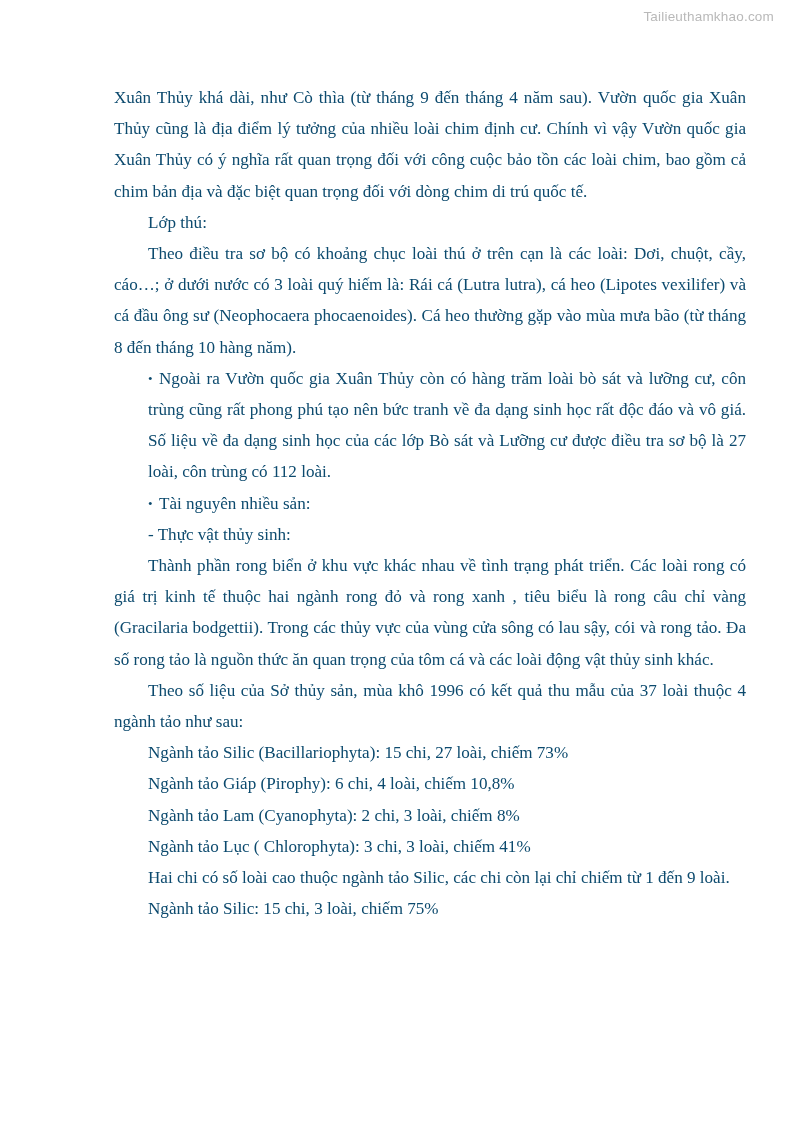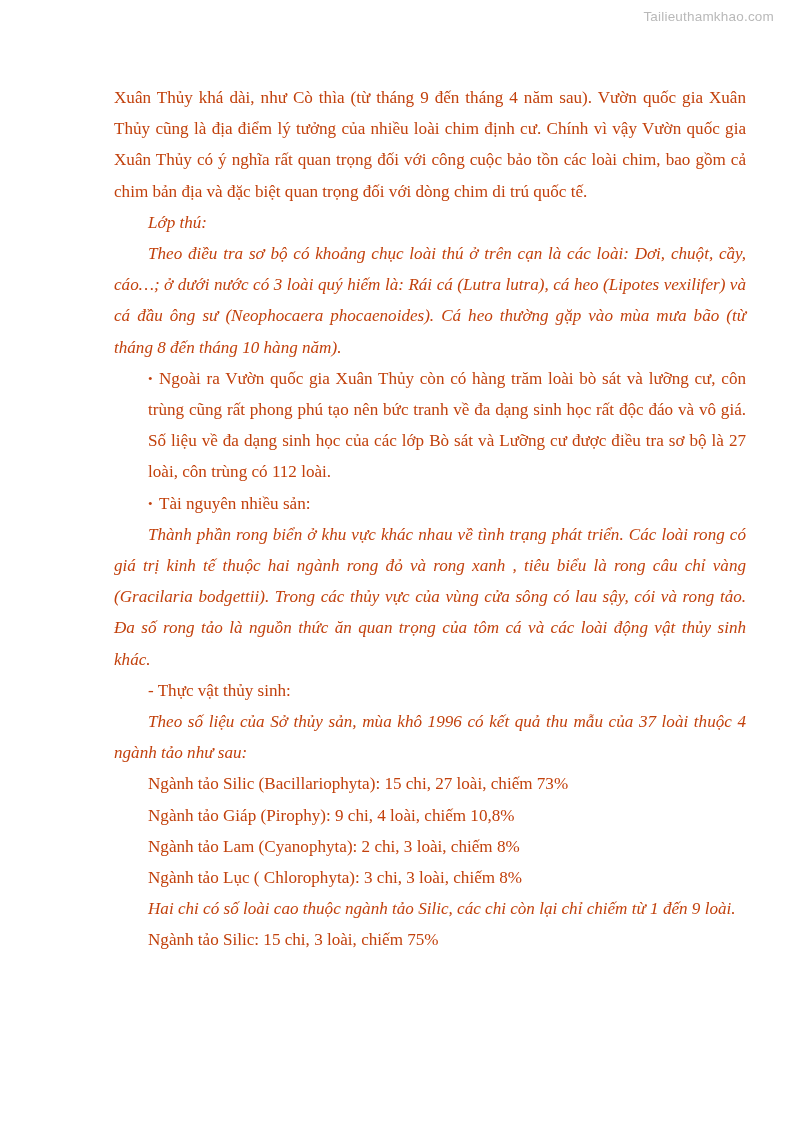--- a/index.html
+++ b/index.html
@@ -37,30 +37,29 @@
     top: 82px;
     width: 632px;
   }
   p.para {
     margin: 0;
     padding: 0;
     font-size: 17.1px;
     line-height: 31.2px;
     text-align: justify;
     text-justify: inter-word;
-    color: #c2410c;
+    color: #0c4a6e;
     -webkit-font-smoothing: none;
   }
   p.para:last-child {
     text-align: left;
   }
   
   p.indent {
     text-indent: 34px;
-    font-style: italic;
   }
   
   p.flush {
     text-indent: 0;
   }
   
   p.bullet {
     text-indent: 0;
     padding-left: 34px;
     text-align: justify;
@@ -94,29 +93,29 @@
     <p class="para flush">Xuân Thủy khá dài, như Cò thìa (từ tháng 9 đến tháng 4 năm sau). Vườn quốc gia Xuân Thủy cũng là địa điểm lý tưởng của nhiều loài chim định cư. Chính vì vậy Vườn quốc gia Xuân Thủy có ý nghĩa rất quan trọng đối với công cuộc bảo tồn các loài chim, bao gồm cả chim bản địa và đặc biệt quan trọng đối với dòng chim di trú quốc tế.</p>
 
     <p class="para indent">Lớp thú:</p>
 
     <p class="para indent">Theo điều tra sơ bộ có khoảng chục loài thú ở trên cạn là các loài: Dơi, chuột, cầy, cáo…; ở dưới nước có 3 loài quý hiếm là: Rái cá (Lutra lutra), cá heo (Lipotes vexilifer) và cá đầu ông sư (Neophocaera phocaenoides). Cá heo thường gặp vào mùa mưa bão (từ tháng 8 đến tháng 10 hàng năm).</p>
 
     <p class="para bullet"><span class="bul">•</span><span>Ngoài ra Vườn quốc gia Xuân Thủy còn có hàng trăm loài bò sát và lưỡng cư, côn trùng cũng rất phong phú tạo nên bức tranh về đa dạng sinh học rất độc đáo và vô giá. Số liệu về đa dạng sinh học của các lớp Bò sát và Lưỡng cư được điều tra sơ bộ là 27 loài, côn trùng có 112 loài.</span></p>
 
     <p class="para bullet"><span class="bul">•</span><span>Tài nguyên nhiều sản:</span></p>
 
+    <p class="para dash">- Thực vật thủy sinh:</p>
+
     <p class="para indent">Thành phần rong biển ở khu vực khác nhau về tình trạng phát triển. Các loài rong có giá trị kinh tế thuộc hai ngành rong đỏ và rong xanh , tiêu biểu là rong câu chỉ vàng (Gracilaria bodgettii). Trong các thủy vực của vùng cửa sông có lau sậy, cói và rong tảo. Đa số rong tảo là nguồn thức ăn quan trọng của tôm cá và các loài động vật thủy sinh khác.</p>
-
-    <p class="para dash">- Thực vật thủy sinh:</p>
 
     <p class="para indent">Theo số liệu của Sở thủy sản, mùa khô 1996 có kết quả thu mẫu của 37 loài thuộc 4 ngành tảo như sau:</p>
 
     <p class="para listline">Ngành tảo Silic (Bacillariophyta): 15 chi, 27 loài, chiếm 73%</p>
-    <p class="para listline">Ngành tảo Giáp (Pirophy): 9 chi, 4 loài, chiếm 10,8%</p>
+    <p class="para listline">Ngành tảo Giáp (Pirophy): 6 chi, 4 loài, chiếm 10,8%</p>
     <p class="para listline">Ngành tảo Lam (Cyanophyta): 2 chi, 3 loài, chiếm 8%</p>
-    <p class="para listline">Ngành tảo Lục ( Chlorophyta): 3 chi, 3 loài, chiếm 8%</p>
+    <p class="para listline">Ngành tảo Lục ( Chlorophyta): 3 chi, 3 loài, chiếm 41%</p>
 
     <p class="para indent">Hai chi có số loài cao thuộc ngành tảo Silic, các chi còn lại chỉ chiếm từ 1 đến 9 loài.</p>
 
     <p class="para listline">Ngành tảo Silic: 15 chi, 3 loài, chiếm 75%</p>
 
   </div>
 </div>
 
 </body></html>

